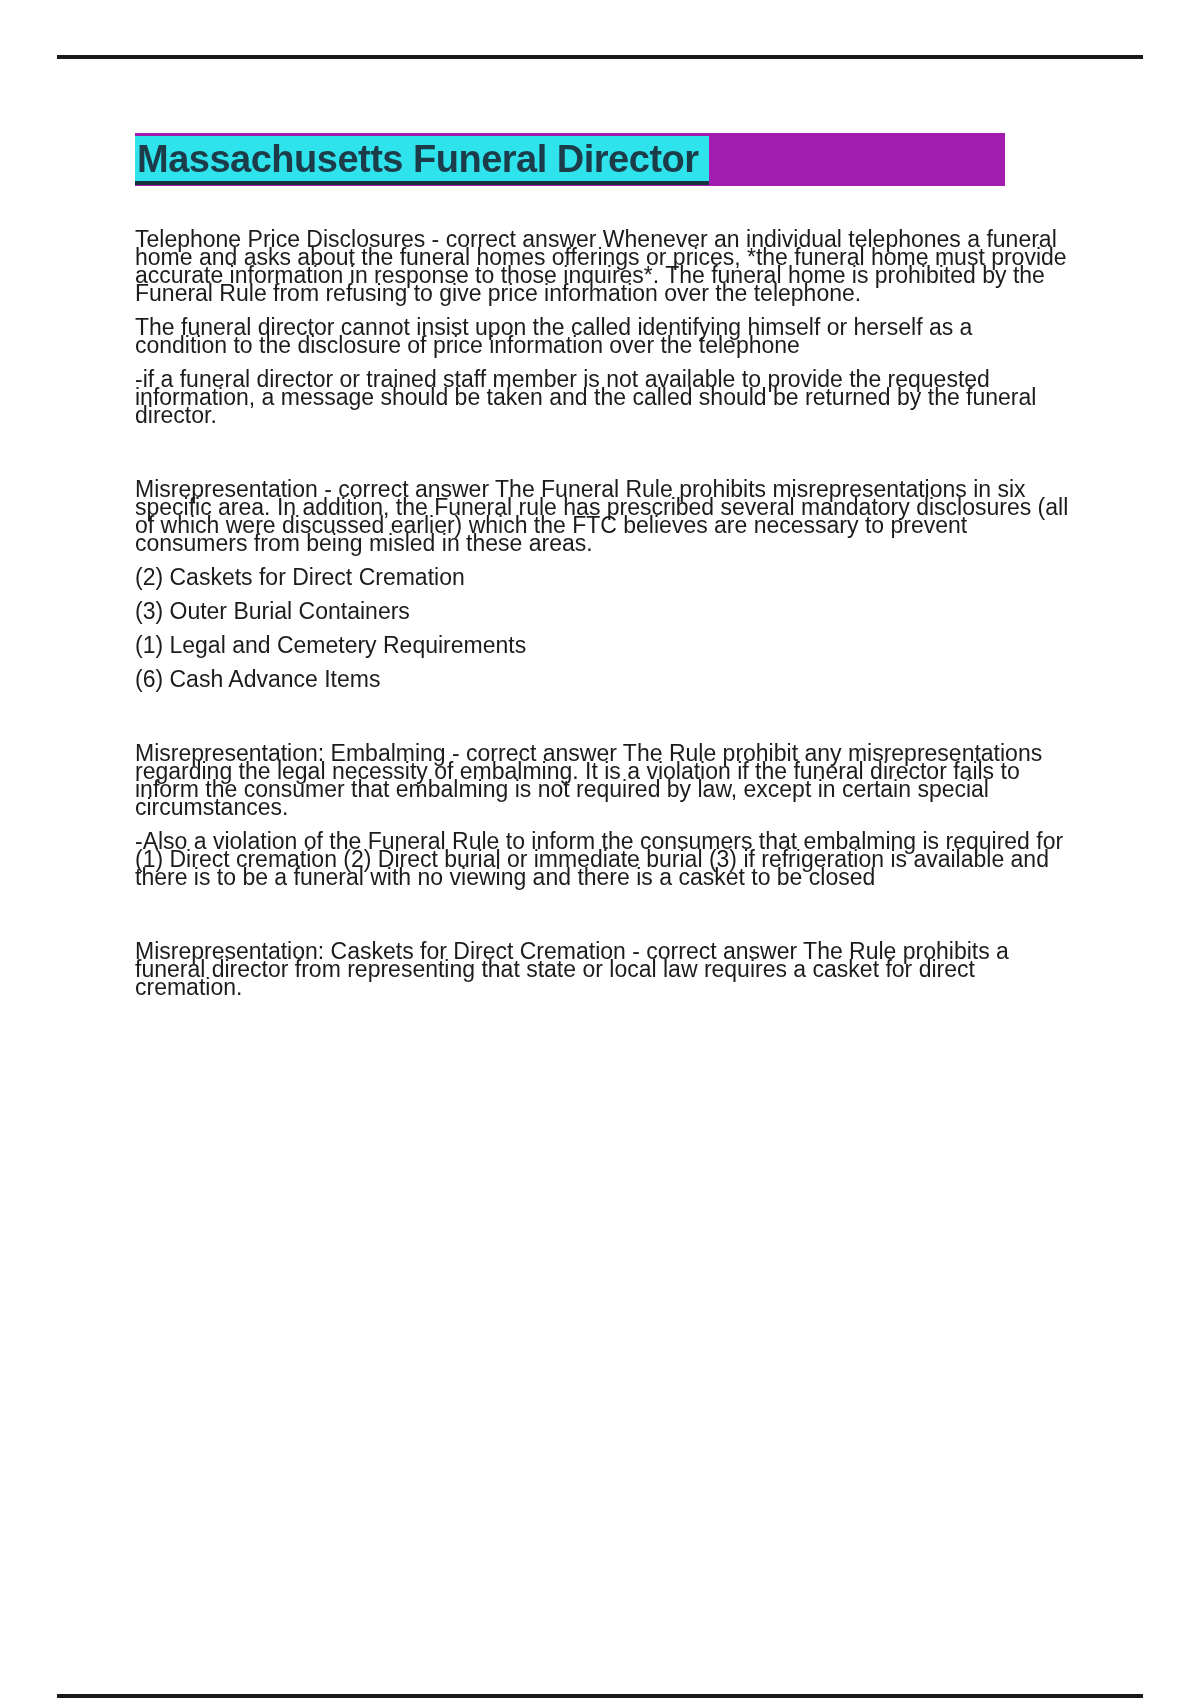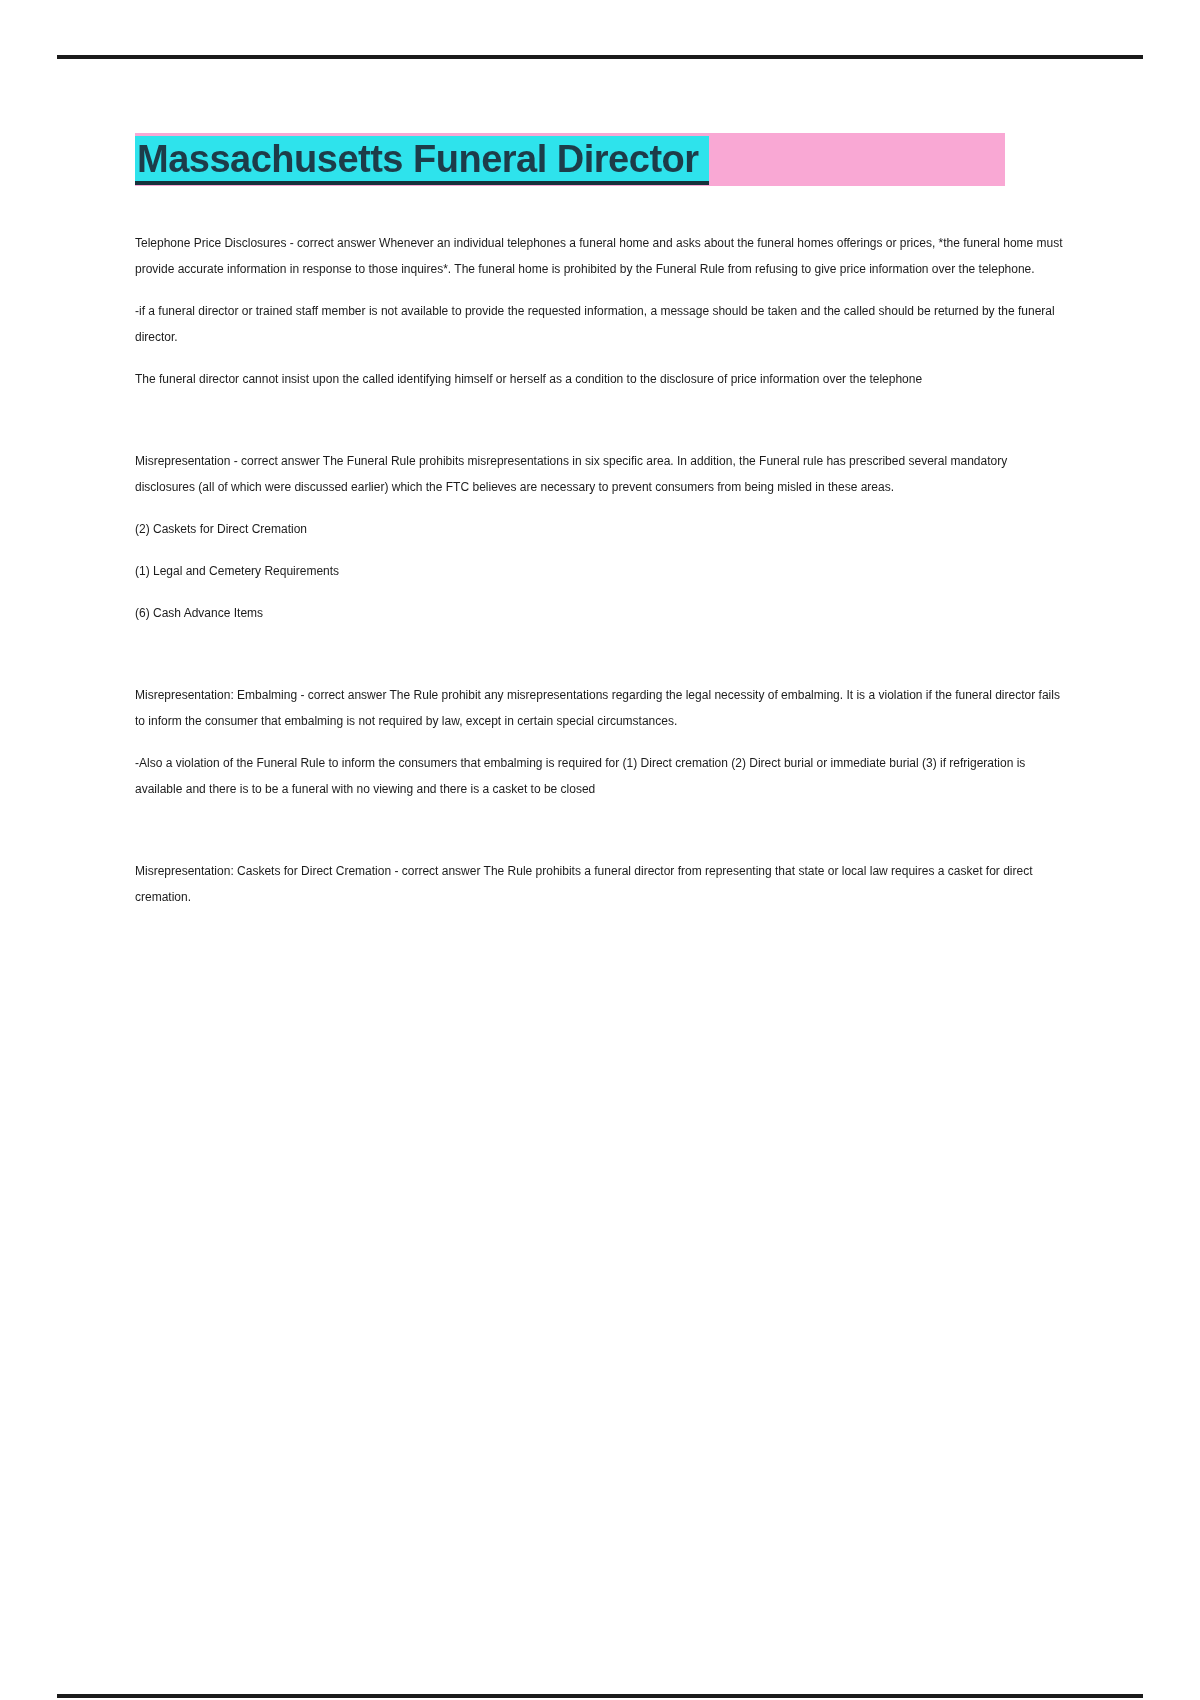--- a/index.html
+++ b/index.html
@@ -24,69 +24,70 @@
   .rule.bottom { top: 1694px; }
 
   .content {
     position: absolute;
     left: 135px;
     top: 133px;
     width: 935px;
   }
 
   .title-block {
-    background: #f9a8d4;
+    background: #a21caf;
     width: 870px;
     margin: 0 0 44px 0;
   }
   h1 {
     margin: 0;
     font-size: 38px;
     line-height: 53px;
     font-weight: 700;
     color: #1d3c49;
     letter-spacing: -0.5px;
   }
   h1 .hl {
     background: #2ee3ec;
     border-bottom: 4px solid #16323c;
     padding: 2px 10px 1px 2px;
   }
 
   p.para {
     margin: 0 0 16px 0;
-    font-size: 12px;
-    line-height: 26px;
+    font-size: 23px;
+    line-height: 18px;
   }
   .spacer { height: 40px; }
 </style>
 </head>
 <body>
 
 <div class="rule top"></div>
 
 <main class="content">
 
   <header class="title-block">
     <h1><span class="hl">Massachusetts Funeral Director</span><br></h1>
   </header>
 
   <section>
 
     <p class="para">Telephone Price Disclosures - correct answer Whenever an individual telephones a funeral home and asks about the funeral homes offerings or prices, *the funeral home must provide accurate information in response to those inquires*. The funeral home is prohibited by the Funeral Rule from refusing to give price information over the telephone.</p>
 
+    <p class="para">The funeral director cannot insist upon the called identifying himself or herself as a condition to the disclosure of price information over the telephone</p>
+
     <p class="para">-if a funeral director or trained staff member is not available to provide the requested information, a message should be taken and the called should be returned by the funeral director.</p>
-
-    <p class="para">The funeral director cannot insist upon the called identifying himself or herself as a condition to the disclosure of price information over the telephone</p>
 
     <div class="spacer"></div>
 
     <p class="para">Misrepresentation - correct answer The Funeral Rule prohibits misrepresentations in six specific area. In addition, the Funeral rule has prescribed several mandatory disclosures (all of which were discussed earlier) which the FTC believes are necessary to prevent consumers from being misled in these areas.</p>
 
     <p class="para">(2) Caskets for Direct Cremation</p>
+    <p class="para">(3) Outer Burial Containers</p>
     <p class="para">(1) Legal and Cemetery Requirements</p>
     <p class="para">(6) Cash Advance Items</p>
 
     <div class="spacer"></div>
 
     <p class="para">Misrepresentation: Embalming - correct answer The Rule prohibit any misrepresentations regarding the legal necessity of embalming. It is a violation if the funeral director fails to inform the consumer that embalming is not required by law, except in certain special circumstances.</p>
 
     <p class="para">-Also a violation of the Funeral Rule to inform the consumers that embalming is required for (1) Direct cremation (2) Direct burial or immediate burial (3) if refrigeration is available and there is to be a funeral with no viewing and there is a casket to be closed</p>
 
     <div class="spacer"></div>

